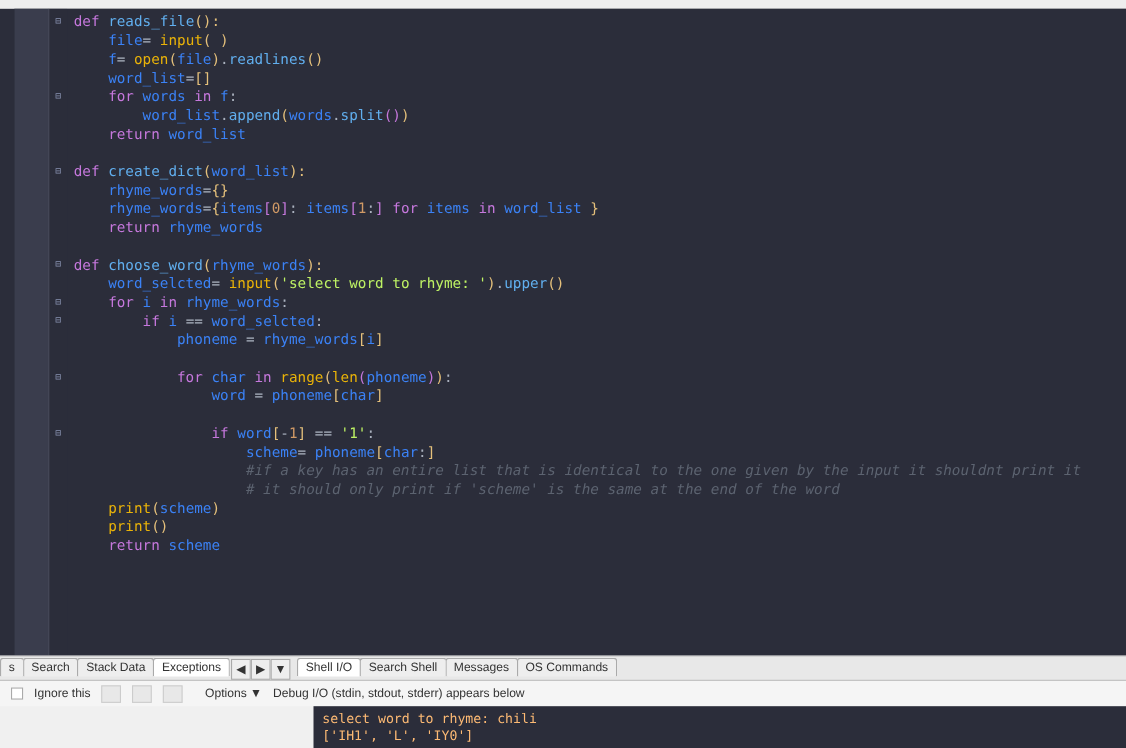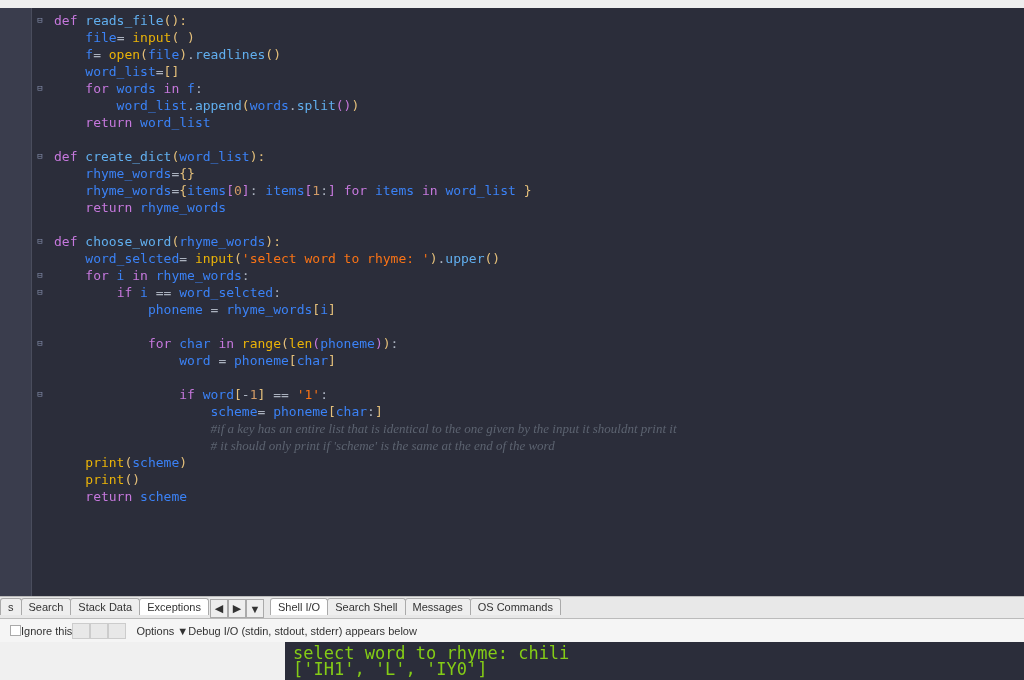--- a/index.html
+++ b/index.html
@@ -18,20 +18,21 @@
 }
 .top-strip {
   height: 8px;
   background: #eeeeee;
 }
 .code-area {
   flex: 1;
   display: flex;
   background: #2b2d3a;
   overflow: hidden;
+  margin-left: 13px;
 }
 .gutter {
   width: 32px;
   background: #3a3d4d;
   border-right: 1px solid #4a4d5d;
   flex-shrink: 0;
 }
 .fold-column {
   width: 16px;
   background: #2b2d3a;
@@ -52,24 +53,24 @@
   padding: 4px 0 0 6px;
   line-height: 17px;
   white-space: pre;
   overflow-x: auto;
 }
 .line { height: 17px; }
 .kw { color: #c678dd; }
 .fn { color: #61afef; }
 .bi { color: #eab308; }
 .id { color: #3b82f6; }
-.str { color: #f97316; }
+.str { color: #bef264; }
 .num { color: #d19a66; }
 .op { color: #abb2bf; }
-.cmt { color: #5c6370; font-style: italic; font-family: Liberation Serif, serif; }
+.cmt { color: #5c6370; font-style: italic; }
 .par { color: #e5c07b; }
 .par2 { color: #c678dd; }
 
 .debug-panel {
   height: 84px;
   background: #f0f0f0;
   display: flex;
   flex-direction: column;
   font-family: -apple-system, Helvetica, Arial, sans-serif;
   font-size: 11px;
@@ -108,33 +109,34 @@
   background: #eee;
   margin-top: 2px;
   cursor: pointer;
 }
 .dp-toolbar {
   display: flex;
   align-items: center;
   height: 24px;
   padding: 0 10px;
   background: #f5f5f5;
+  gap: 10px;
 }
 .checkbox { width: 11px; height: 11px; border: 1px solid #aaa; background: #fff; }
 .toolbar-btn {
   width: 18px; height: 16px;
   border: 1px solid #ccc; background: #e8e8e8;
 }
 .dp-console {
   flex: 1;
   background: #2b2d3a;
-  color: #84cc16;
+  color: #fdba74;
   padding: 3px 8px;
   font-family: 'Monaco', 'Consolas', monospace;
-  font-size: 17px;
+  font-size: 12px;
   line-height: 16px;
   white-space: pre;
   margin-left: 285px;
 }
 .debug-body {
   flex: 1;
   display: flex;
   flex-direction: column;
 }
 </style>

